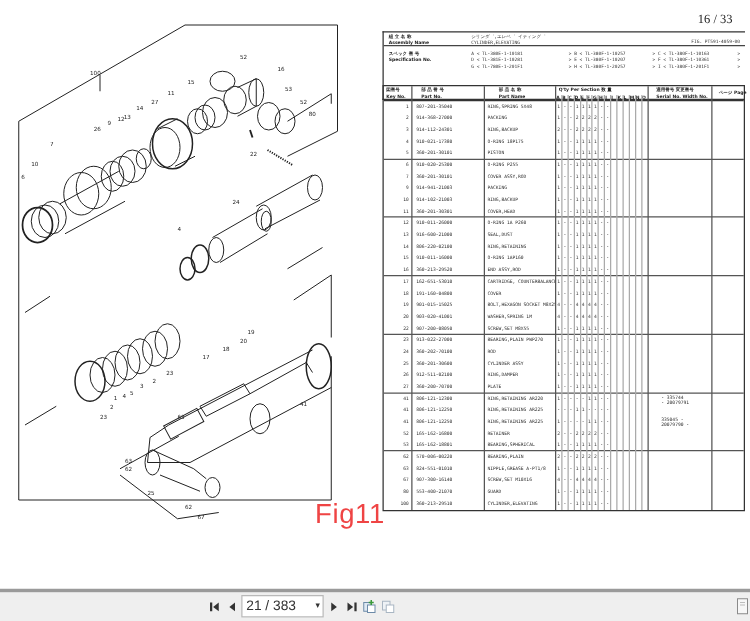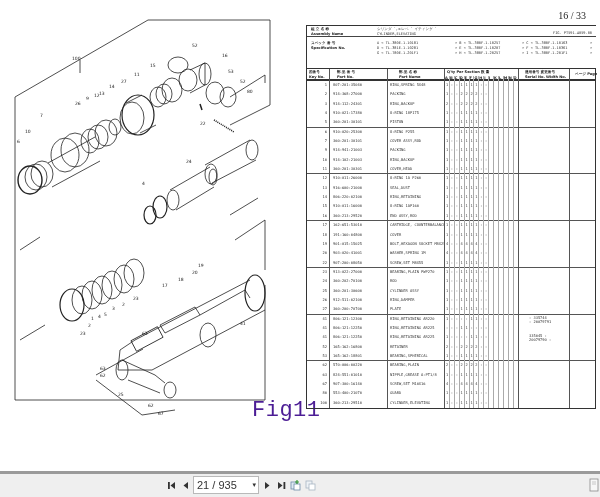--- a/index.html
+++ b/index.html
@@ -3,21 +3,21 @@
   <meta charset="utf-8">
   <style>
     * { box-sizing: border-box; margin: 0; padding: 0; }
     html, body { width: 600px; height: 497px; overflow: hidden; background: #ffffff; font-family: "Liberation Sans", sans-serif; }
     .viewer { position: absolute; left: 0; top: 0; width: 600px; height: 472px; background: #ffffff; overflow: hidden; }
     .page-sep { position: absolute; left: 0; top: 471px; width: 600px; height: 3px; background: #9a9a9a; }
     .toolbar { position: absolute; left: 0; top: 474px; width: 600px; height: 23px; background: #efefef; }
 
     
     .drawing { position: absolute; left: 0; top: 15px; width: 300px; height: 420px; }
-    .fig-label { position: absolute; left: 252px; top: 398px; font-size: 22px; color: #4c1d95; font-family: Liberation Mono, monospace; letter-spacing: 0.5px; }
+    .fig-label { position: absolute; left: 252px; top: 398px; font-size: 22px; color: #ef4444; font-family: Liberation Sans, sans-serif; letter-spacing: 0.5px; }
     .pagenum { position: absolute; right: 14px; top: 10px; font-family: "Liberation Serif", serif; font-size: 10px; color: #222; }
     .hdr-box { position: absolute; left: 306px; top: 25px; width: 290px; height: 55px; border: 1px solid #333; border-right: none; }
     .hdr-row1 { position: absolute; left: 0; top: 0; width: 100%; height: 11px; border-bottom: 1px solid #444; }
     .tiny { font-family: "DejaVu Sans Mono", monospace; font-size: 3.6px; color: #333; line-height: 4px; white-space: nowrap; position: absolute; }
     .tiny-b { font-family: "DejaVu Sans", sans-serif; font-size: 3.6px; color: #222; font-weight: bold; line-height: 4px; white-space: nowrap; position: absolute; }
 
     .tbl { position: absolute; left: 306px; top: 68px; width: 290px; border: 1px solid #333; border-collapse: collapse; }
     .tbl-head { height: 12px; border-bottom: 1px solid #333; position: relative; }
     .row { position: relative; height: 9.35px; }
     .row.group-end { border-bottom: 1px solid #555; }
@@ -733,21 +733,21 @@
         <rect x="0" y="1" width="1.8" height="7" fill="#333"></rect>
         <polygon points="7,1 2.5,4.5 7,8" fill="#333"></polygon>
       </svg>
   </div>
   <div class="tb-btn" style="left:180px;width:10px;">
     <svg width="7" height="9" viewBox="0 0 7 9">
         <polygon points="6,1 1.5,4.5 6,8" fill="#333"></polygon>
       </svg>
   </div>
   <div class="page-box">
-    <span>21 / 935</span>
+    <span>21 / 383</span>
     <span class="page-dd">▾</span>
   </div>
   <div class="tb-btn" style="left:262px;width:10px;">
     <svg width="7" height="9" viewBox="0 0 7 9">
         <polygon points="1,1 5.5,4.5 1,8" fill="#333"></polygon>
       </svg>
   </div>
   <div class="tb-btn" style="left:275px;width:12px;">
     <svg width="9" height="9" viewBox="0 0 9 9">
         <polygon points="1,1 5.5,4.5 1,8" fill="#333"></polygon>

